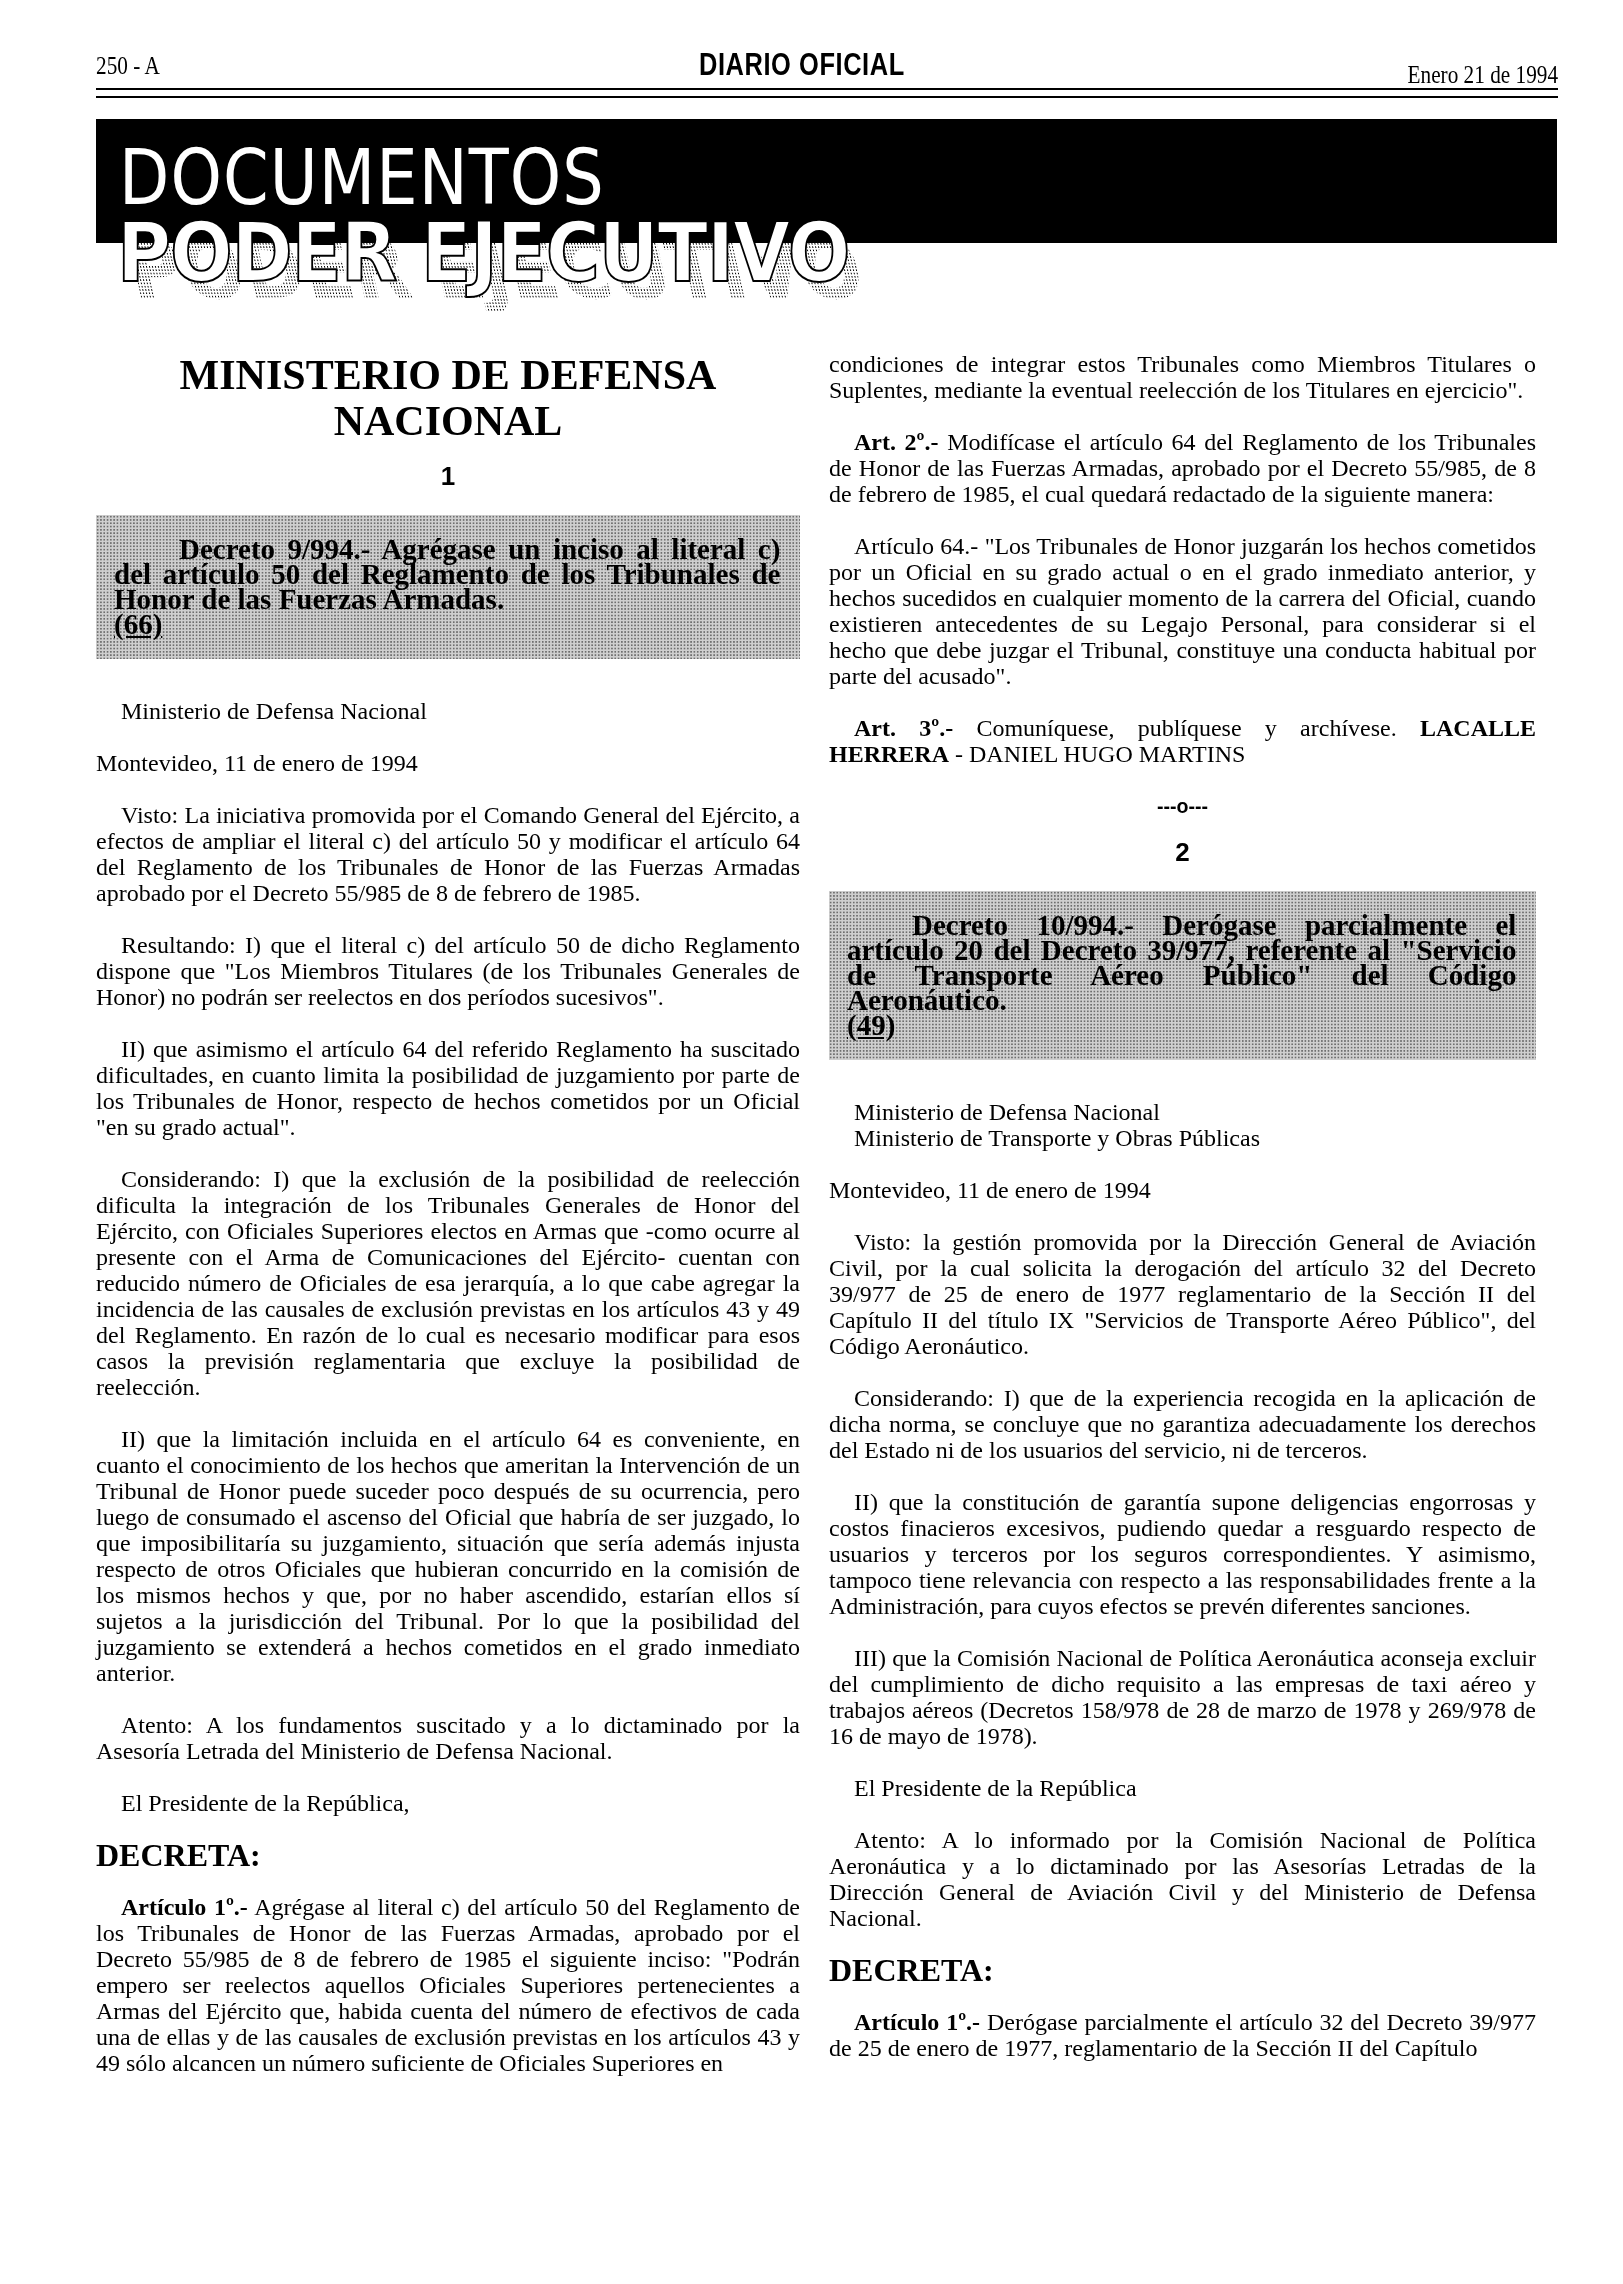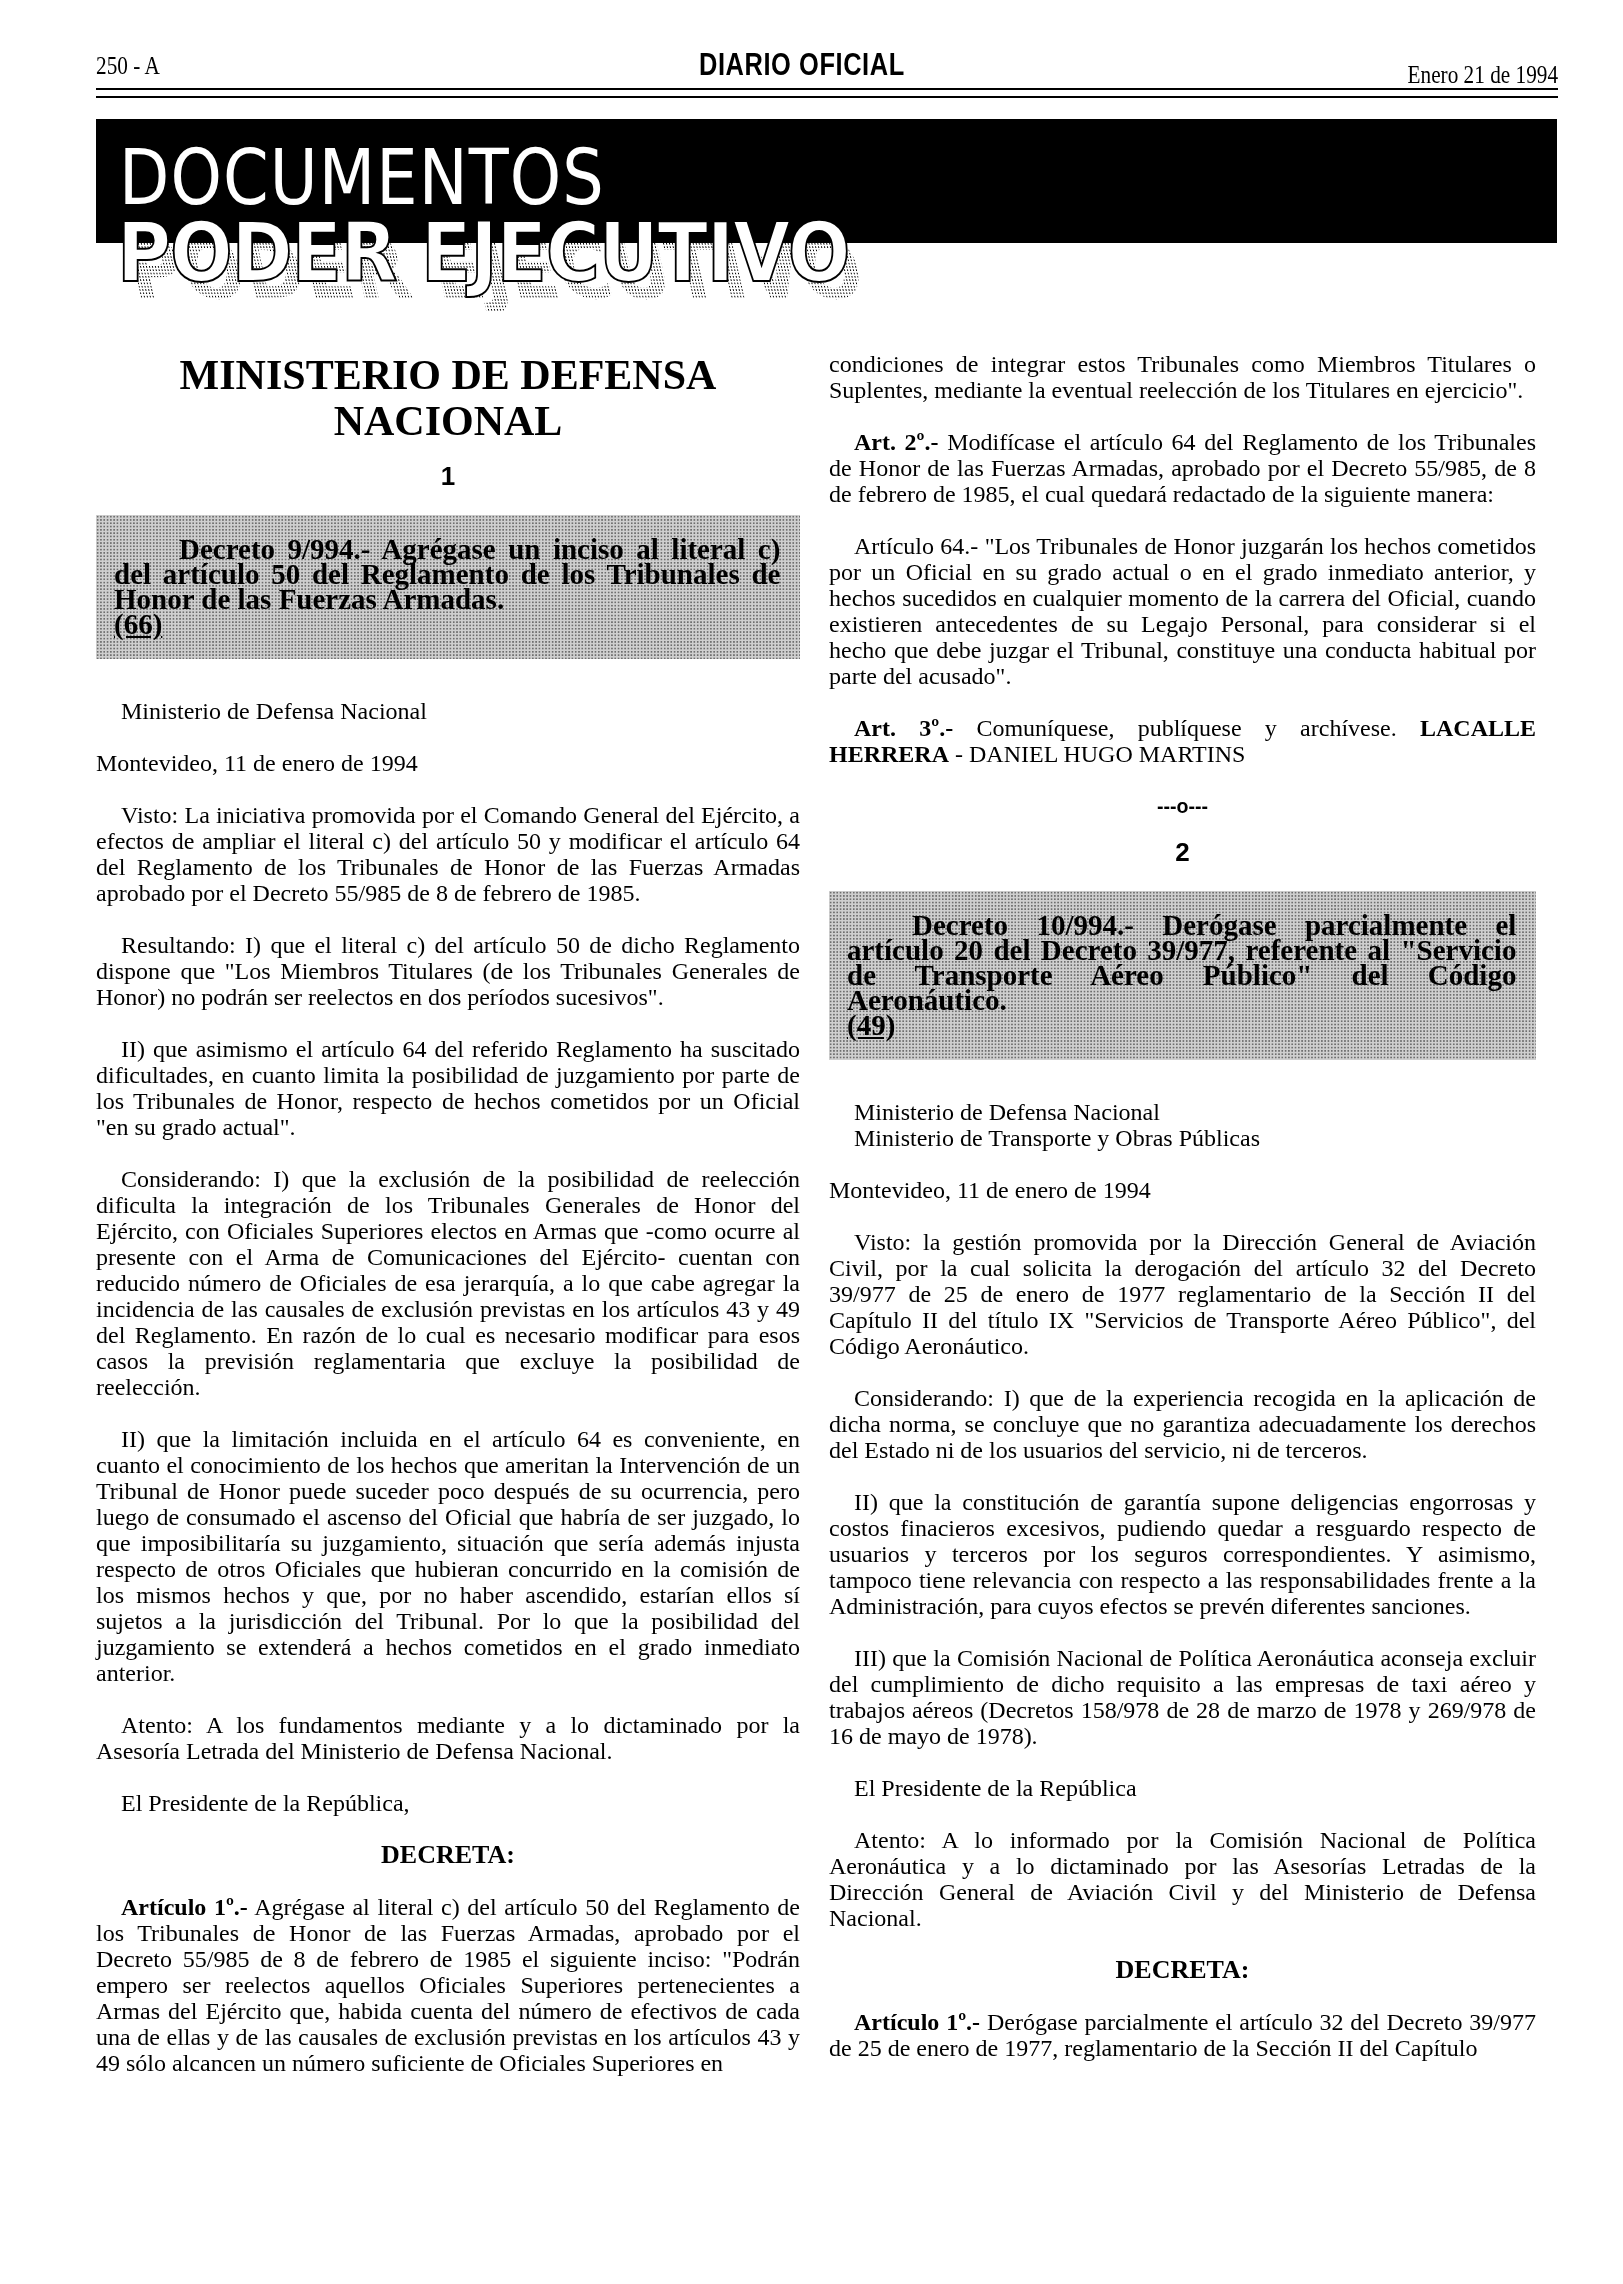--- a/index.html
+++ b/index.html
@@ -30,21 +30,21 @@
   .col p.tight { margin-bottom: 0; }
   .ministry-title { font-size: 42px; font-weight: bold; text-align: center; margin: 6.5px 0 19.6px; line-height: 1.1; letter-spacing: 0; }
   .item-num { font-family: "Liberation Sans", sans-serif; font-weight: bold; font-size: 26px; text-align: center; margin: 13px 0 26px; }
   .decree-box { background-color: #cfcfcf;
       background-image: radial-gradient(#6e6e6e 30%, transparent 40%); background-size: 3.3px 3.3px;
       padding: 22px 19.6px 22px 18px; margin: 0 0 39px 0; font-weight: bold; font-size: 29px; line-height: 25px; text-align: justify; }
   .decree-box .dtitle { text-indent: 65px; display: block; }
   .decree-box .dref { display: block; text-decoration: underline; }
   .ministry-line { text-indent: 25px; }
   .date-line { text-align: left; margin: 21px 0 26px; font-family: Liberation Serif, serif; }
-  .center-bold { text-align: center; font-weight: bold; font-size: 26px; margin: 13px 0 26px; }
+  .center-bold { text-align: left; font-weight: bold; font-size: 32px; margin: 13px 0 26px; }
   .sep { text-align: center; font-family: "Liberation Sans", sans-serif; font-weight: bold; font-size: 19.6px; margin: 26px 0 19.6px; }
   b { font-weight: bold; }
 </style>
 </head>
 <body>
 
 <div class="run-head">
   <span class="page-num">250 - A</span>
   <span class="journal">DIARIO OFICIAL</span>
   <span class="issue-date">Enero 21 de 1994</span>
@@ -66,21 +66,21 @@
     <span class="dref">(66)</span>
   </div>
 
   <p class="ministry-line">Ministerio de Defensa Nacional</p>
   <p class="date-line noind">Montevideo, 11 de enero de 1994</p>
   <p>Visto: La iniciativa promovida por el Comando General del Ejército, a efectos de ampliar el literal c) del artículo 50 y modificar el artículo 64 del Reglamento de los Tribunales de Honor de las Fuerzas Armadas aprobado por el Decreto 55/985 de 8 de febrero de 1985.</p>
   <p>Resultando: I) que el literal c) del artículo 50 de dicho Reglamento dispone que "Los Miembros Titulares (de los Tribunales Generales de Honor) no podrán ser reelectos en dos períodos sucesivos".</p>
   <p>II) que asimismo el artículo 64 del referido Reglamento ha suscitado dificultades, en cuanto limita la posibilidad de juzgamiento por parte de los Tribunales de Honor, respecto de hechos cometidos por un Oficial "en su grado actual".</p>
   <p>Considerando: I) que la exclusión de la posibilidad de reelección dificulta la integración de los Tribunales Generales de Honor del Ejército, con Oficiales Superiores electos en Armas que -como ocurre al presente con el Arma de Comunicaciones del Ejército- cuentan con reducido número de Oficiales de esa jerarquía, a lo que cabe agregar la incidencia de las causales de exclusión previstas en los artículos 43 y 49 del Reglamento. En razón de lo cual es necesario modificar para esos casos la previsión reglamentaria que excluye la posibilidad de reelección.</p>
   <p>II) que la limitación incluida en el artículo 64 es conveniente, en cuanto el conocimiento de los hechos que ameritan la Intervención de un Tribunal de Honor puede suceder poco después de su ocurrencia, pero luego de consumado el ascenso del Oficial que habría de ser juzgado, lo que imposibilitaría su juzgamiento, situación que sería además injusta respecto de otros Oficiales que hubieran concurrido en la comisión de los mismos hechos y que, por no haber ascendido, estarían ellos sí sujetos a la jurisdicción del Tribunal. Por lo que la posibilidad del juzgamiento se extenderá a hechos cometidos en el grado inmediato anterior.</p>
-  <p>Atento: A los fundamentos mediante y a lo dictaminado por la Asesoría Letrada del Ministerio de Defensa Nacional.</p>
+  <p>Atento: A los fundamentos suscitado y a lo dictaminado por la Asesoría Letrada del Ministerio de Defensa Nacional.</p>
   <p>El Presidente de la República,</p>
   <div class="center-bold">DECRETA:</div>
   <p class="tight"><b>Artículo 1º.-</b><span> Agrégase al literal c) del artículo 50 del Reglamento de los Tribunales de Honor de las Fuerzas Armadas, aprobado por el Decreto 55/985 de 8 de febrero de 1985 el siguiente inciso: "Podrán empero ser reelectos aquellos Oficiales Superiores pertenecientes a Armas del Ejército que, habida cuenta del número de efectivos de cada una de ellas y de las causales de exclusión previstas en los artículos 43 y 49 sólo alcancen un número suficiente de Oficiales Superiores en</span></p>
 </div>
 
 <div class="col col-right">
   <p class="noind">condiciones de integrar estos Tribunales como Miembros Titulares o Suplentes, mediante la eventual reelección de los Titulares en ejercicio".</p>
   <p><b>Art. 2º.-</b><span> Modifícase el artículo 64 del Reglamento de los Tribunales de Honor de las Fuerzas Armadas, aprobado por el Decreto 55/985, de 8 de febrero de 1985, el cual quedará redactado de la siguiente manera:</span></p>
   <p>Artículo 64.- "Los Tribunales de Honor juzgarán los hechos cometidos por un Oficial en su grado actual o en el grado inmediato anterior, y hechos sucedidos en cualquier momento de la carrera del Oficial, cuando existieren antecedentes de su Legajo Personal, para considerar si el hecho que debe juzgar el Tribunal, constituye una conducta habitual por parte del acusado".</p>
   <p><b>Art. 3º.-</b><span> Comuníquese, publíquese y archívese. </span><b>LACALLE HERRERA</b><span> - DANIEL HUGO MARTINS</span></p>

